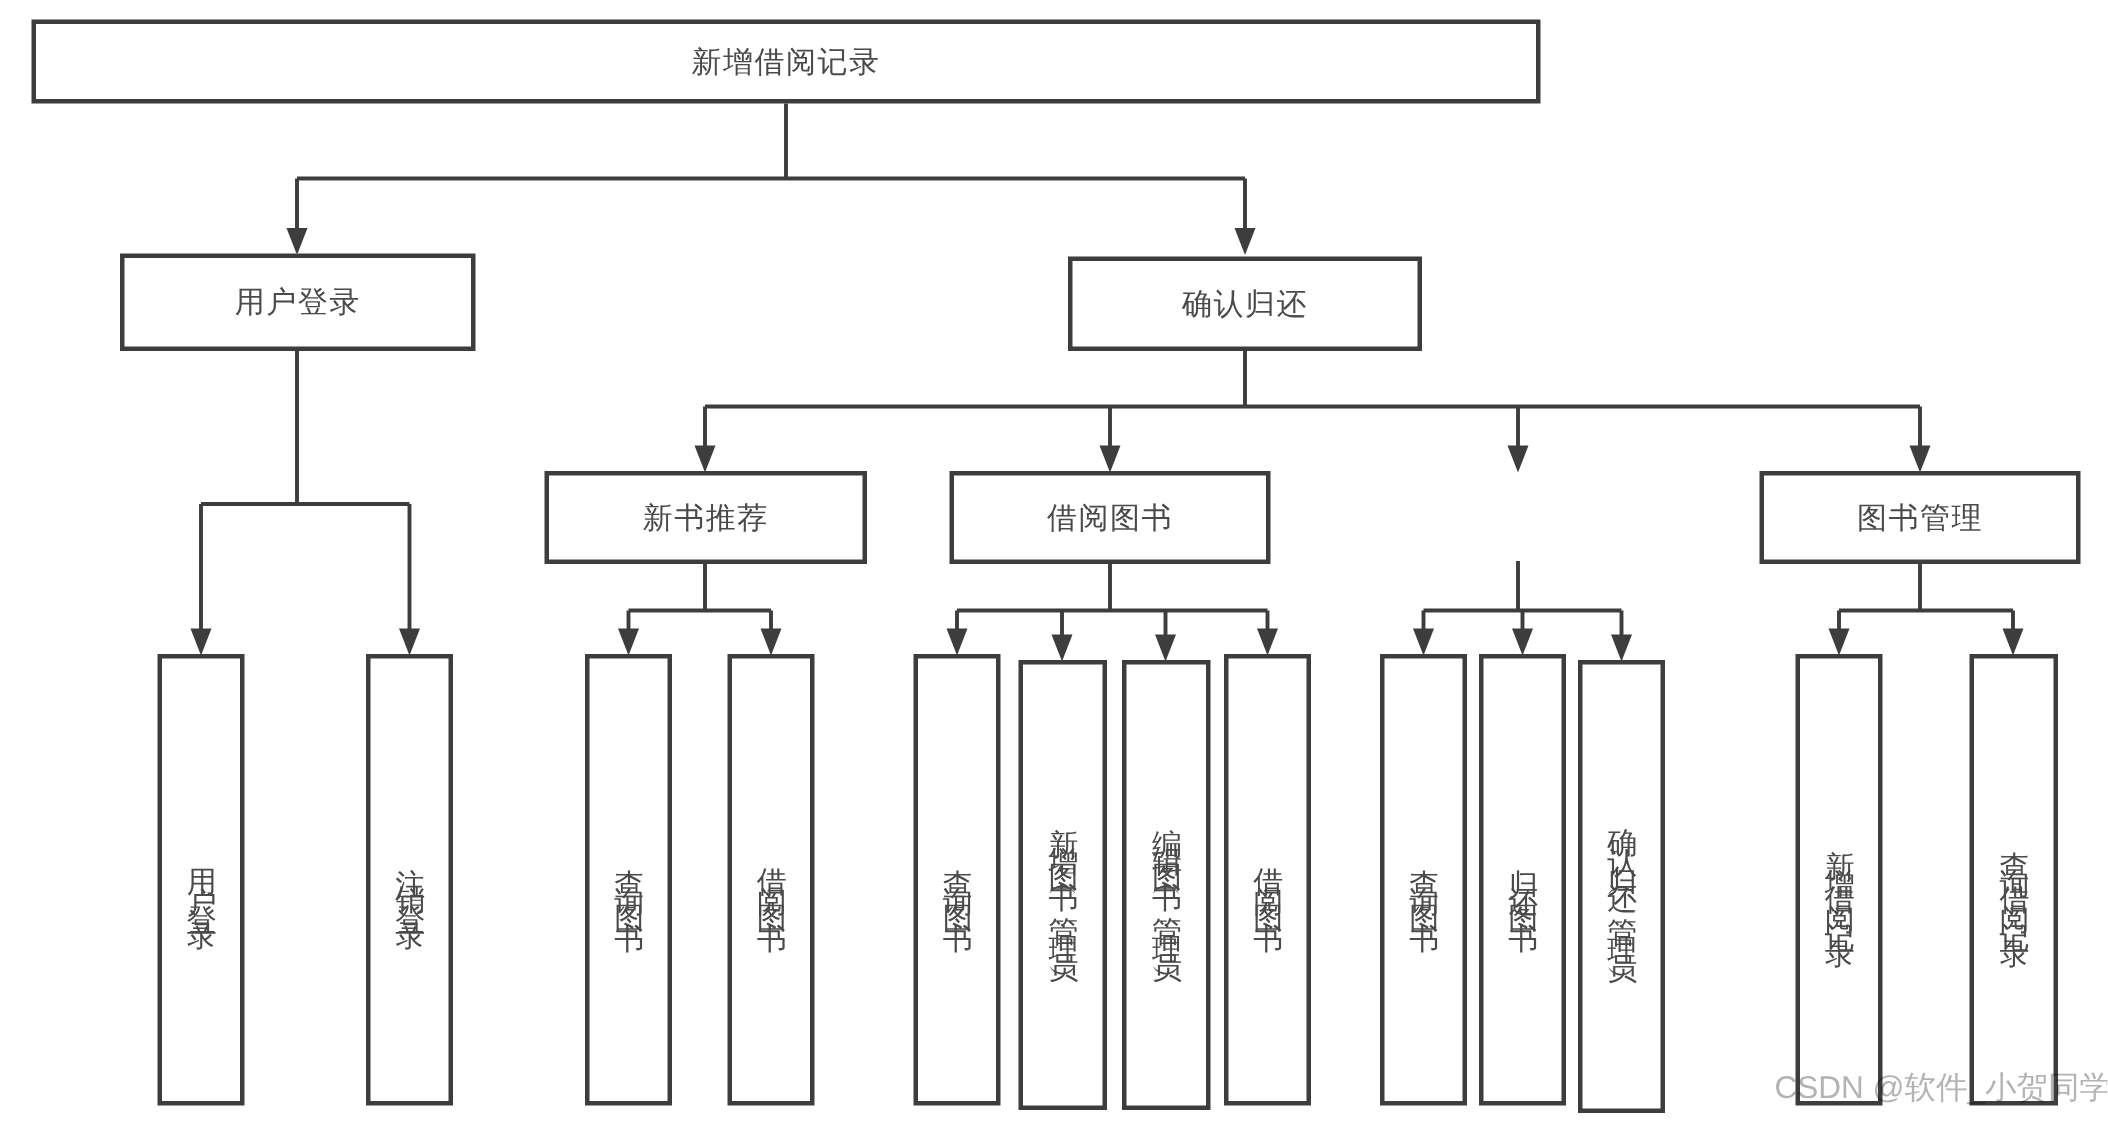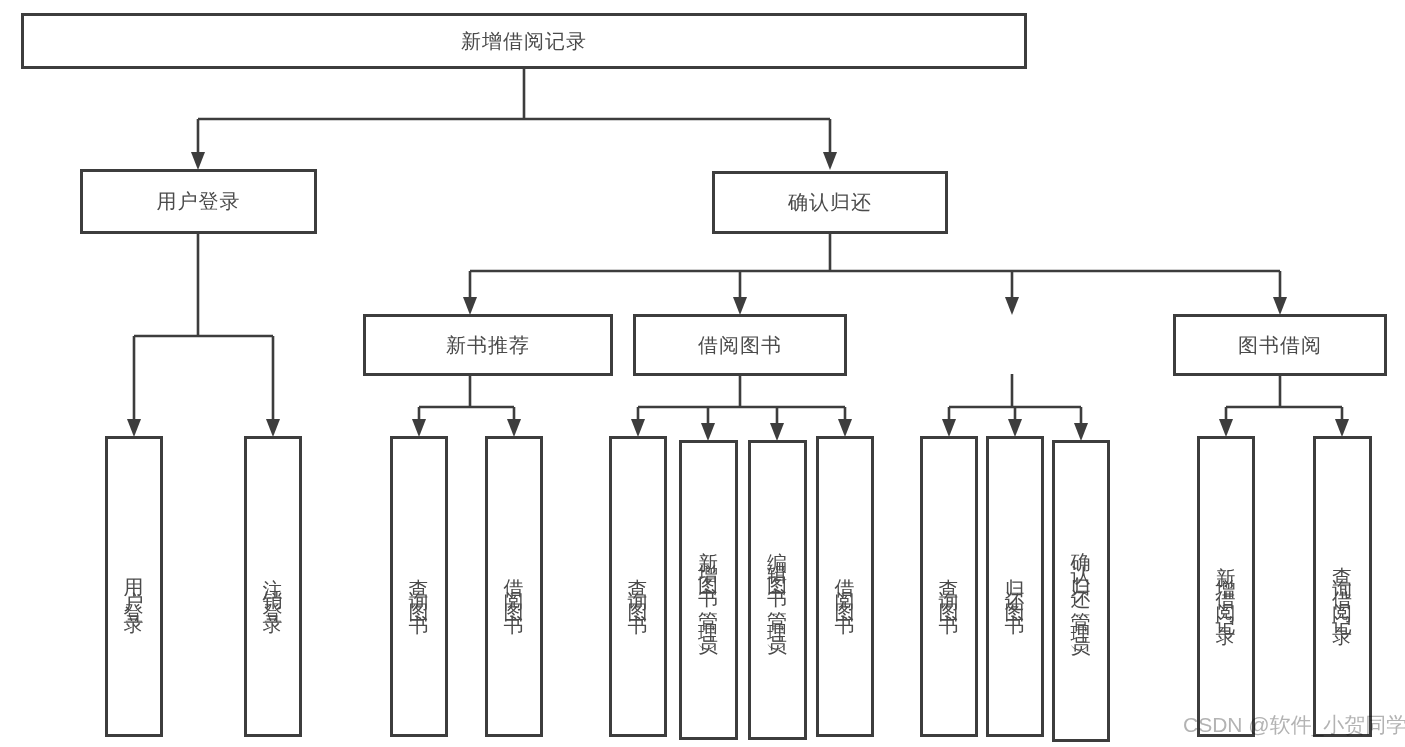--- a/index.html
+++ b/index.html
@@ -85,28 +85,28 @@
     <span class="hlabel">新增借阅记录</span>
   </div>
 
   <div class="box" style="left:80px;top:169px;width:237px;height:65px">
     <span class="hlabel">用户登录</span>
   </div>
   <div class="box" style="left:712px;top:171px;width:236px;height:63px">
     <span class="hlabel">确认归还</span>
   </div>
 
-  <div class="box" style="left:363px;top:314px;width:250px;height:62px">
+  <div class="box" style="left:363px;top:314px;width:215px;height:62px">
     <span class="hlabel">新书推荐</span>
   </div>
   <div class="box" style="left:633px;top:314px;width:214px;height:62px">
     <span class="hlabel">借阅图书</span>
   </div>
   <div class="box" style="left:1173px;top:314px;width:214px;height:62px">
-    <span class="hlabel">图书借阅</span>
+    <span class="hlabel">图书管理</span>
   </div>
 
   <div class="box" style="left:105px;top:436px;width:58px;height:301px">
     <span class="vtext">用户登录</span>
   </div>
   <div class="box" style="left:244px;top:436px;width:58px;height:301px">
     <span class="vtext">注销登录</span>
   </div>
 
   <div class="box" style="left:390px;top:436px;width:58px;height:301px">

